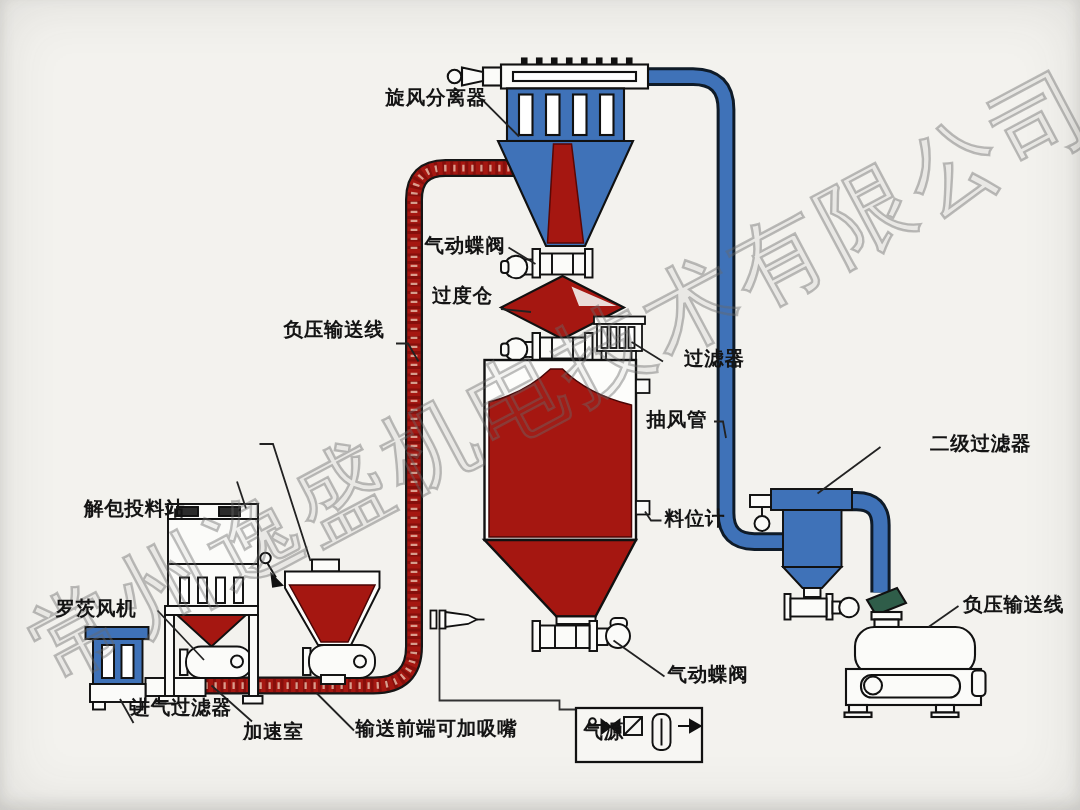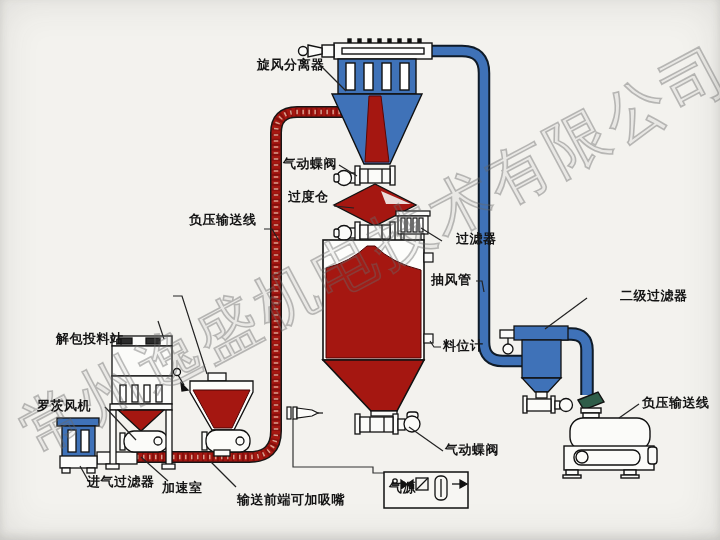--- a/index.html
+++ b/index.html
@@ -255,19 +255,19 @@
 <div class="lbl" style="left:283px;top:157px">气动蝶阀</div>
 <div class="lbl" style="left:288px;top:190px">过度仓</div>
 <div class="lbl" style="left:189px;top:213px">负压输送线</div>
 <div class="lbl" style="left:456px;top:232px">过滤器</div>
 <div class="lbl" style="left:431px;top:273px">抽风管</div>
 <div class="lbl" style="left:443px;top:339px">料位计</div>
 <div class="lbl" style="left:56px;top:332px">解包投料站</div>
 <div class="lbl" style="left:37px;top:399px">罗茨风机</div>
 <div class="lbl" style="left:620px;top:289px">二级过滤器</div>
 <div class="lbl" style="left:642px;top:396px">负压输送线</div>
-<div class="lbl" style="left:87px;top:475px">进气过滤器</div>
+<div class="lbl" style="left:87px;top:465px">进气过滤器</div>
 <div class="lbl" style="left:162px;top:481px">加速室</div>
-<div class="lbl" style="left:237px;top:493px">输送前端可加吸嘴</div>
+<div class="lbl" style="left:237px;top:479px">输送前端可加吸嘴</div>
 <div class="lbl" style="left:445px;top:443px">气动蝶阀</div>
 <div class="lbl" style="left:389px;top:481px">气源</div>
 
 </div>
 
 </body></html>

